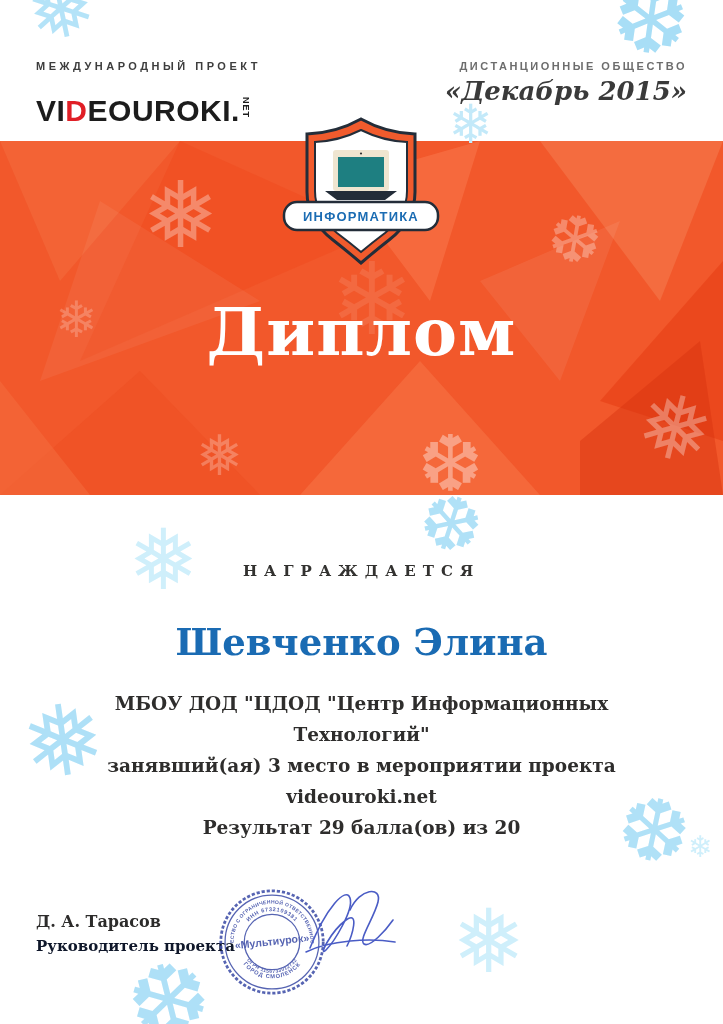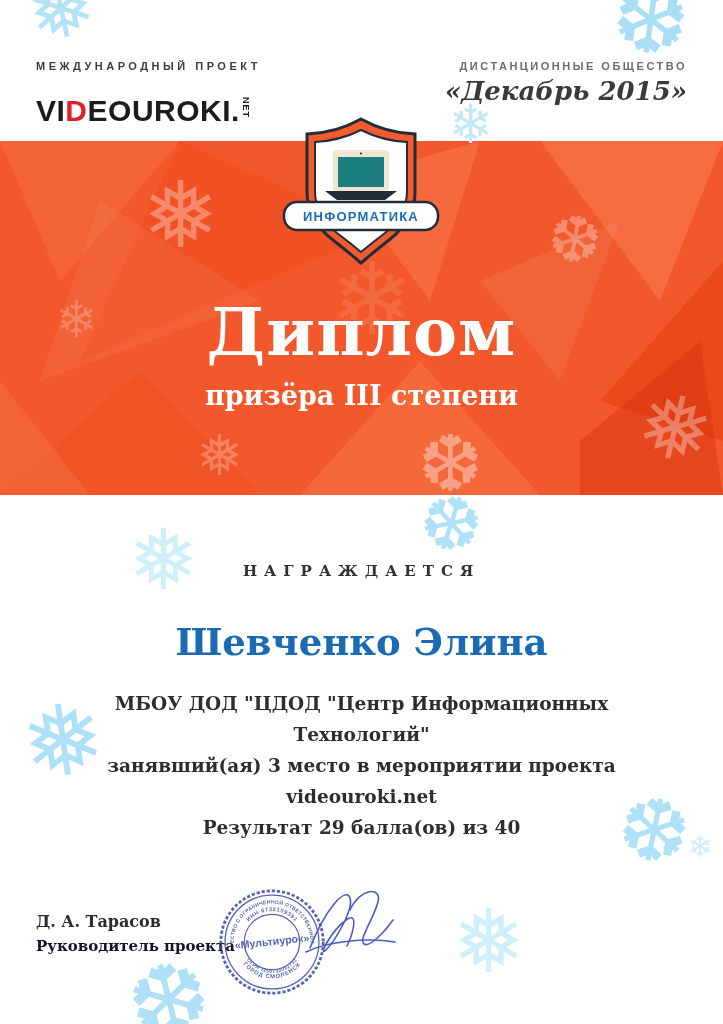--- a/index.html
+++ b/index.html
@@ -137,28 +137,27 @@
         <circle cx="80" cy="37.5" r="1.1" fill="#333333"></circle>
         <rect x="57" y="41" width="46" height="30" fill="#1e7f81"></rect>
         <path d="M44 75 L116 75 L104 84 L56 84 Z" fill="#232d39"></path>
       </g>
       <rect x="3" y="86" width="154" height="28" rx="13" fill="#ffffff" stroke="#232d39" stroke-width="2.5"></rect>
       <text x="80" y="105" text-anchor="middle" font-family="Liberation Sans, sans-serif" font-size="13" font-weight="bold" letter-spacing="1.2" fill="#1b6cb3">ИНФОРМАТИКА</text>
     </svg>
   </div>
 
   <div class="banner-title">Диплом</div>
-  <div class="banner-subtitle">призёра III степени</div>
 
   <div class="award-label">НАГРАЖДАЕТСЯ</div>
   <div class="recipient">Шевченко Элина</div>
   <div class="body-lines">
     <div>МБОУ ДОД "ЦДОД "Центр Информационных Технологий"</div>
     <div>занявший(ая) 3 место в мероприятии проекта videouroki.net</div>
-    <div>Результат 29 балла(ов) из 40</div>
+    <div>Результат 29 балла(ов) из 20</div>
   </div>
 
   <div class="footer-left">
     <div class="sig-name">Д. А. Тарасов</div>
     <div class="sig-role">Руководитель проекта</div>
   </div>
 
   <div class="stamp">
     <svg width="128" height="128" viewBox="0 0 120 120">
       <defs>

